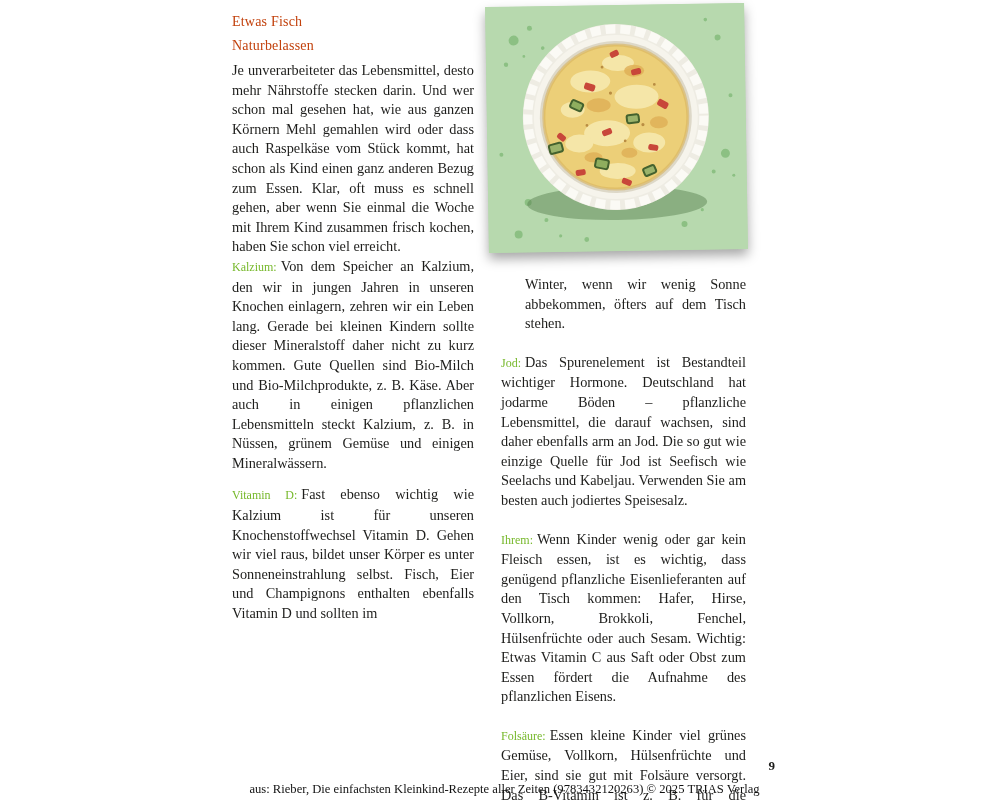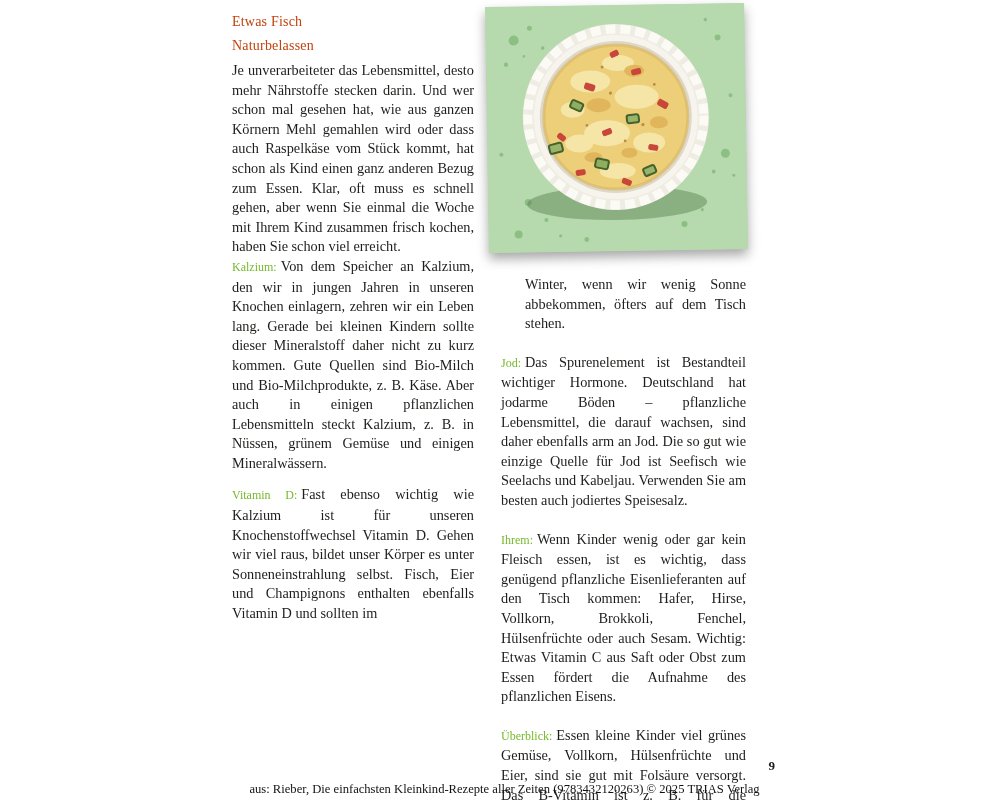--- a/index.html
+++ b/index.html
@@ -202,21 +202,21 @@
 
     <p class="entry">
       <span class="lead">Jod:</span><span>Das Spurenelement ist Bestandteil wichtiger Hormone. Deutschland hat jodarme Böden – pflanzliche Lebensmittel, die darauf wachsen, sind daher ebenfalls arm an Jod. Die so gut wie einzige Quelle für Jod ist Seefisch wie Seelachs und Kabeljau. Verwenden Sie am besten auch jodiertes Speisesalz.</span>
     </p>
 
     <p class="entry">
       <span class="lead">Ihrem:</span><span>Wenn Kinder wenig oder gar kein Fleisch essen, ist es wichtig, dass genügend pflanzliche Eisenlieferanten auf den Tisch kommen: Hafer, Hirse, Vollkorn, Brokkoli, Fenchel, Hülsenfrüchte oder auch Sesam. Wichtig: Etwas Vitamin C aus Saft oder Obst zum Essen fördert die Aufnahme des pflanzlichen Eisens.</span>
     </p>
 
     <p class="entry">
-      <span class="lead">Überblick:</span><span>Essen kleine Kinder viel grünes Gemüse, Vollkorn, Hülsenfrüchte und Eier, sind sie gut mit Folsäure versorgt. Das B-Vitamin ist z. B. für die Blutbildung wichtig.</span>
+      <span class="lead">Folsäure:</span><span>Essen kleine Kinder viel grünes Gemüse, Vollkorn, Hülsenfrüchte und Eier, sind sie gut mit Folsäure versorgt. Das B-Vitamin ist z. B. für die Blutbildung wichtig.</span>
     </p>
   </div>
 
   <div class="page-number">9</div>
 
   <div class="credit">aus: Rieber, Die einfachsten Kleinkind-Rezepte aller Zeiten (9783432120263) © 2025 TRIAS Verlag</div>
 
 </div>
 
 </body></html>

